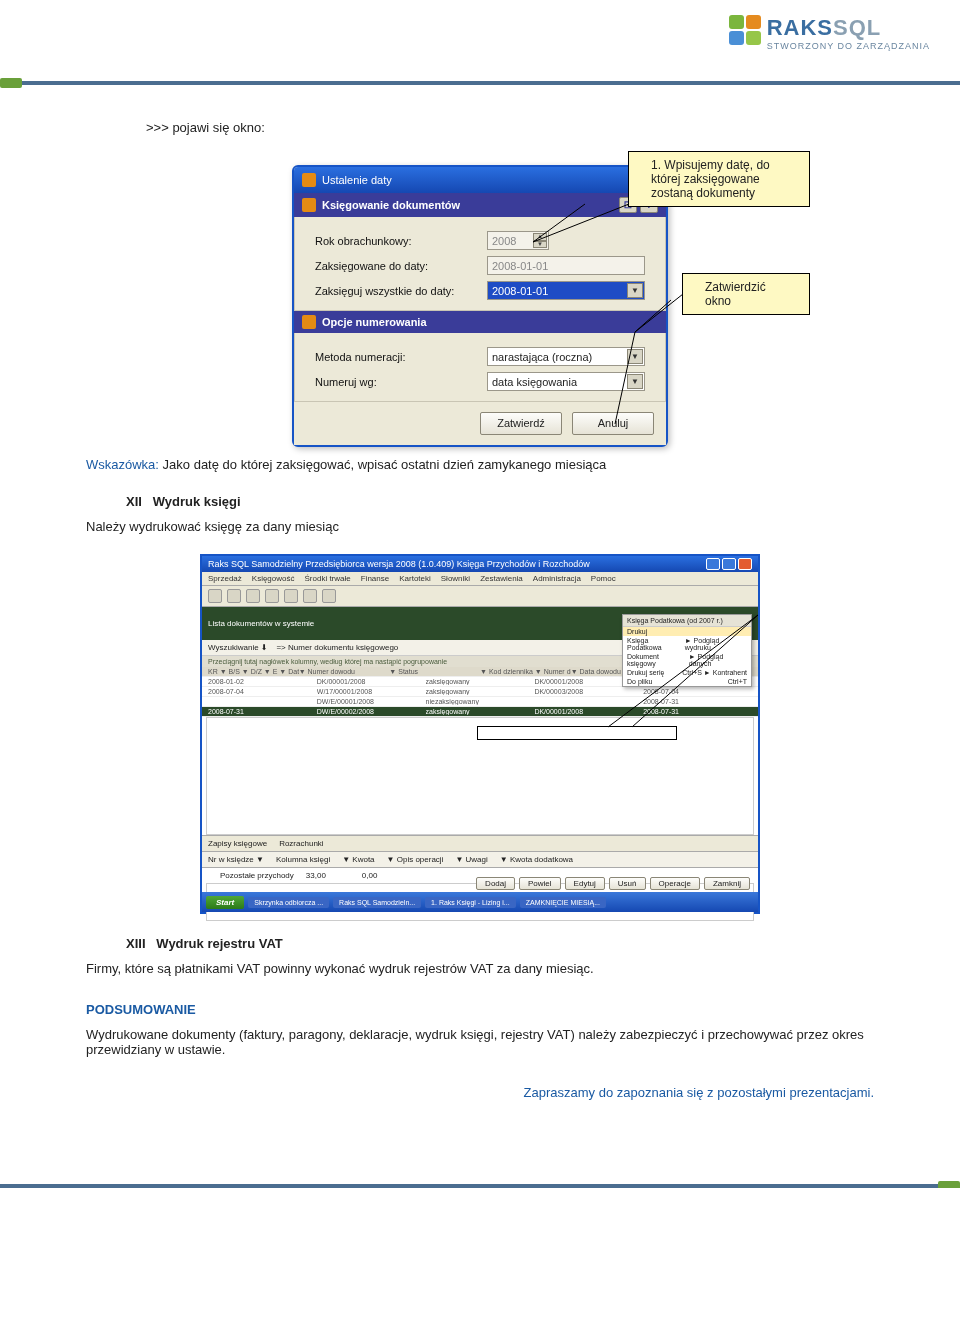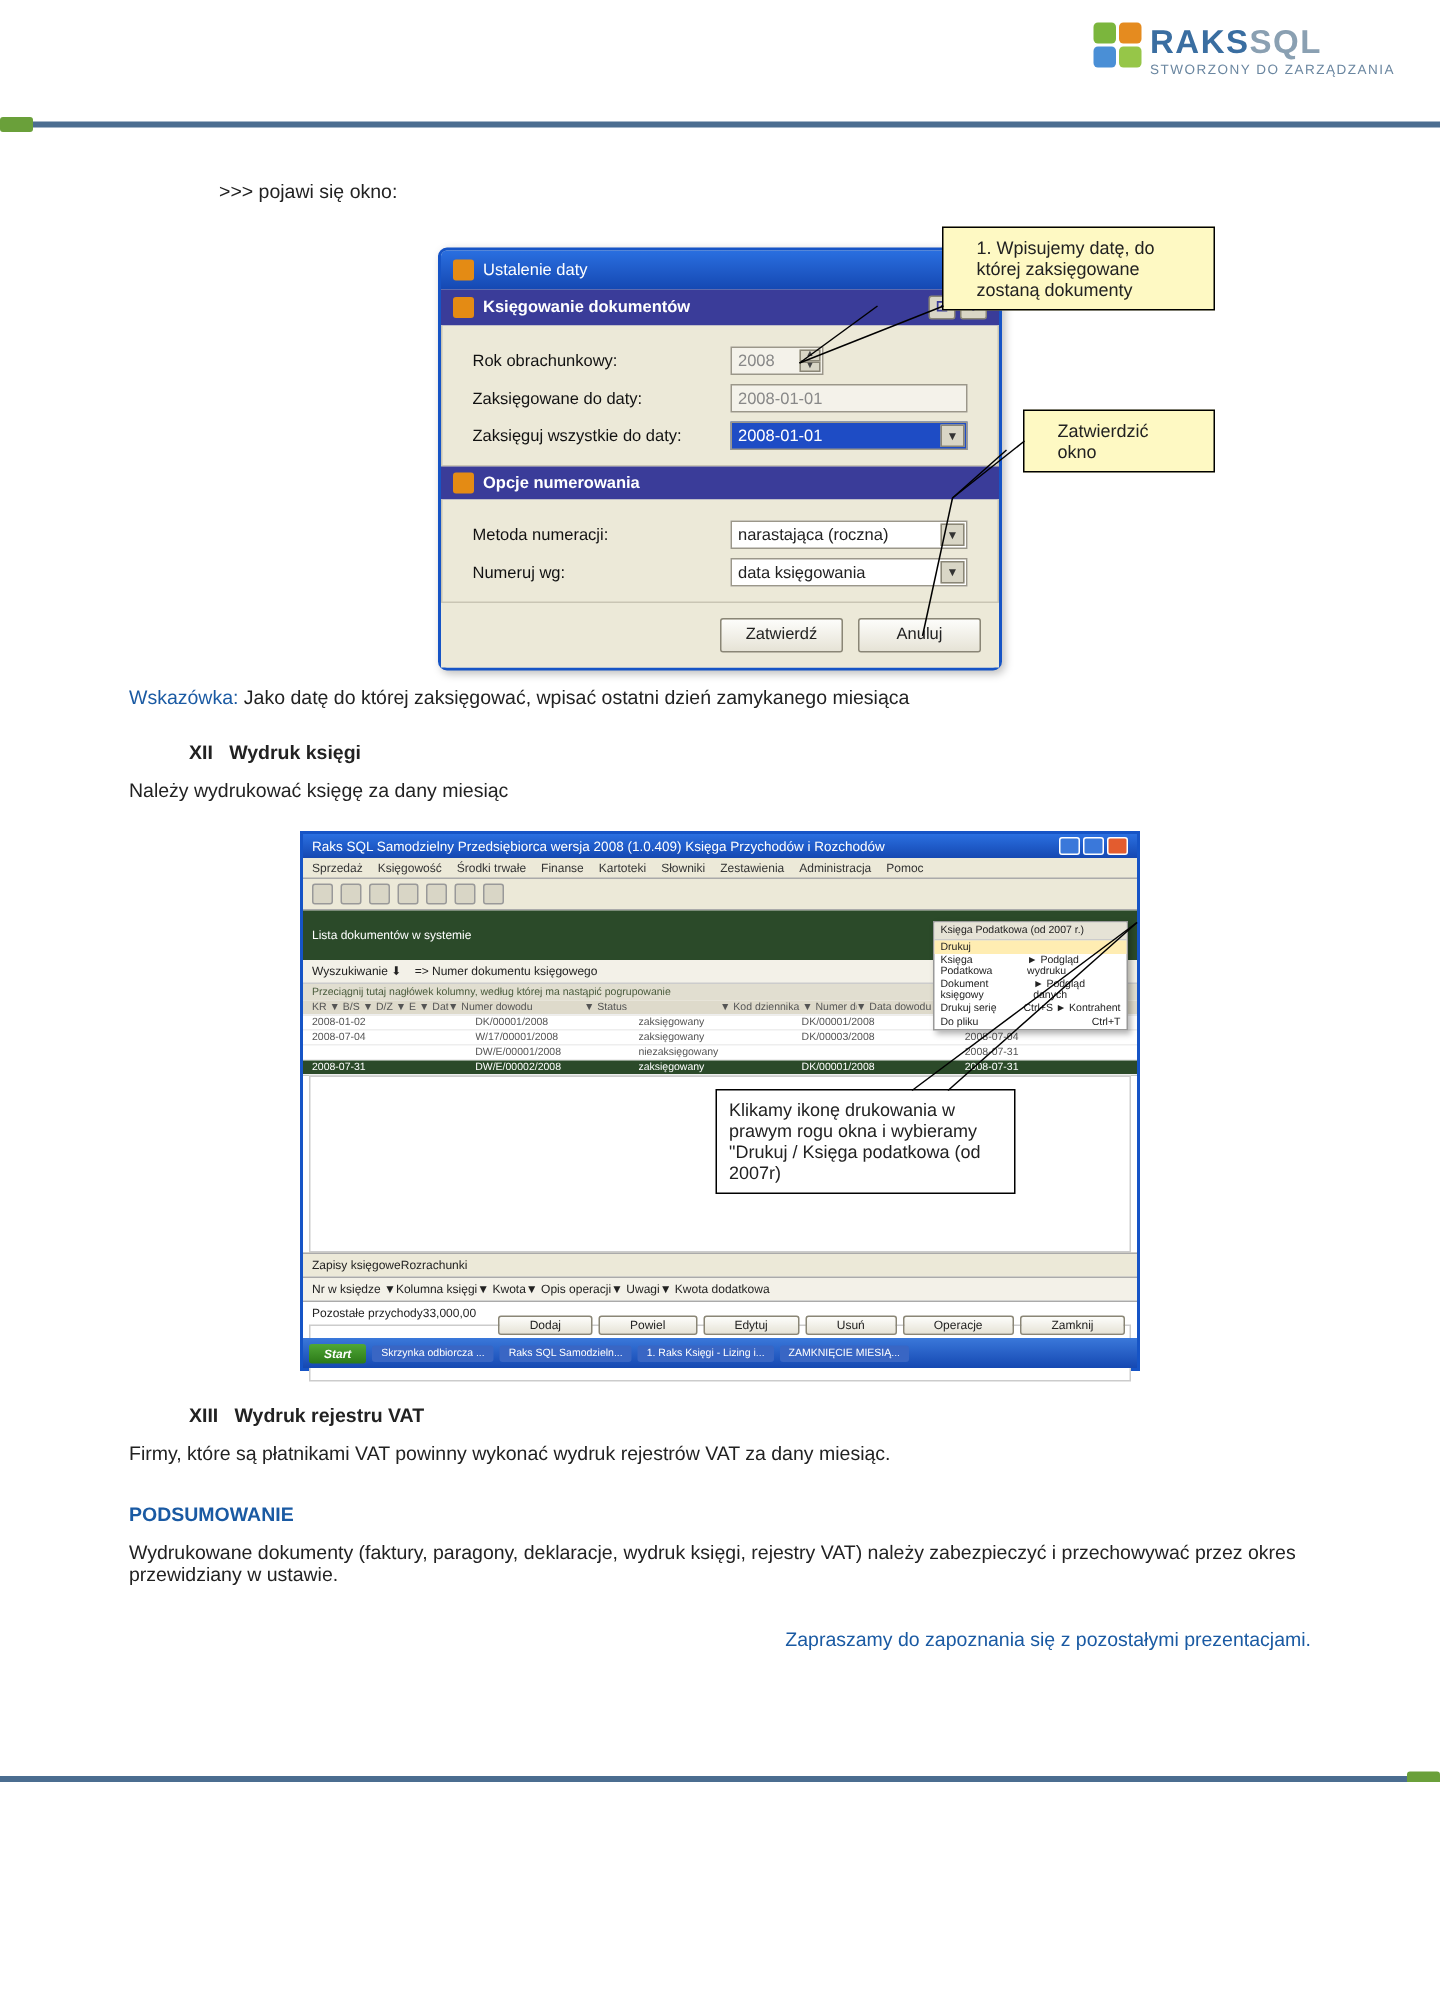--- a/index.html
+++ b/index.html
@@ -58,23 +58,23 @@
 .ss-grid-head{background:#e1ded0;color:#4a5c3d;padding:2px 6px;font-size:7px}
 .ss-rows{font-size:7px}
 .ss-rows .r{display:flex;padding:1px 6px;border-bottom:1px solid #eee;color:#555}
 .ss-rows .r.g{background:#2b4a29;color:#fff}
 .ss-rows .r span{flex:1;white-space:nowrap;overflow:hidden}
 .ss-blank{height:118px;background:#fff;border:1px solid #ccc;margin:0 4px}
 .ss-panel{position:absolute;right:6px;top:58px;width:130px;background:#fff;border:1px solid #999;font-size:7px;box-shadow:2px 2px 4px rgba(0,0,0,.3)}
 .ss-panel .hdr{background:#e6e3d6;padding:2px 4px;border-bottom:1px solid #ccc}
 .ss-panel .itm{padding:1px 4px;display:flex;justify-content:space-between}
 .ss-panel .itm.hl{background:#ffedb2}
-.ss-bottom-band{background:#ece9d8;padding:3px 6px;font-size:8px;display:flex;gap:0;border-top:1px solid #aaa}
+.ss-bottom-band{background:#ece9d8;padding:3px 6px;font-size:8px;display:flex;gap:12px;border-top:1px solid #aaa}
 .ss-bottom-btns{position:absolute;bottom:22px;right:8px;display:flex;gap:4px}
-.ss-bottom-btns span{font-size:8px;border:1px solid #8a8676;background:linear-gradient(#fdfdfb,#e6e3d6);padding:1px 20px;border-radius:2px}
+.ss-bottom-btns span{font-size:8px;border:1px solid #8a8676;background:linear-gradient(#fdfdfb,#e6e3d6);padding:1px 8px;border-radius:2px}
 .ss-taskbar{position:absolute;bottom:0;left:0;right:0;height:20px;background:linear-gradient(#3a78da,#1548b2);display:flex;align-items:center;padding:0 4px;gap:4px}
 .ss-start{background:linear-gradient(#4fa736,#2c7a18);color:#fff;font-size:8px;padding:2px 10px;border-radius:2px;font-style:italic;font-weight:bold}
 .ss-task{background:#3966c4;color:#fff;font-size:7px;padding:2px 6px;border-radius:2px}
 .ss-callout{position:absolute;left:275px;top:170px;width:200px;background:#fff;border:1px solid #000;padding:6px 8px;font-size:12px;font-family:Verdana,Arial;z-index:4}
 .ss-callout svg{position:absolute;overflow:visible}
 .page-footer{height:14px;position:relative;margin-top:34px}
 .page-footer .bar{position:absolute;bottom:0;left:0;right:0;height:4px;background:#4b6d90}
 .page-footer .nub{position:absolute;right:0;bottom:-3px;width:22px;height:10px;background:#6aa03a;border-radius:2px}
 </style>
 </head>
@@ -315,21 +315,20 @@
     </div>
     <div class="ss-taskbar">
       <span class="ss-start">Start</span>
       <span class="ss-task">Skrzynka odbiorcza ...</span>
       <span class="ss-task">Raks SQL Samodzieln...</span>
       <span class="ss-task">1. Raks Księgi - Lizing i...</span>
       <span class="ss-task">ZAMKNIĘCIE MIESIĄ...</span>
     </div>
 
     <div class="ss-callout">
-      <span>Klikamy ikonę drukowania w prawym rogu okna i wybieramy "Drukuj / Księga podatkowa (od 2007r)</span>
       <svg style="left:130px;top:-112px;width:150px;height:112px">
           <line x1="0" y1="112" x2="150" y2="0" stroke="#000"></line>
           <line x1="24" y1="112" x2="150" y2="0" stroke="#000"></line>
         </svg>
     </div>
   </div>
 
   <p class="section-hd"><span>XIII</span>&nbsp;&nbsp;&nbsp;<span>Wydruk rejestru VAT</span></p>
   <p class="para">Firmy, które są płatnikami VAT powinny wykonać wydruk rejestrów VAT za dany miesiąc.</p>
 

